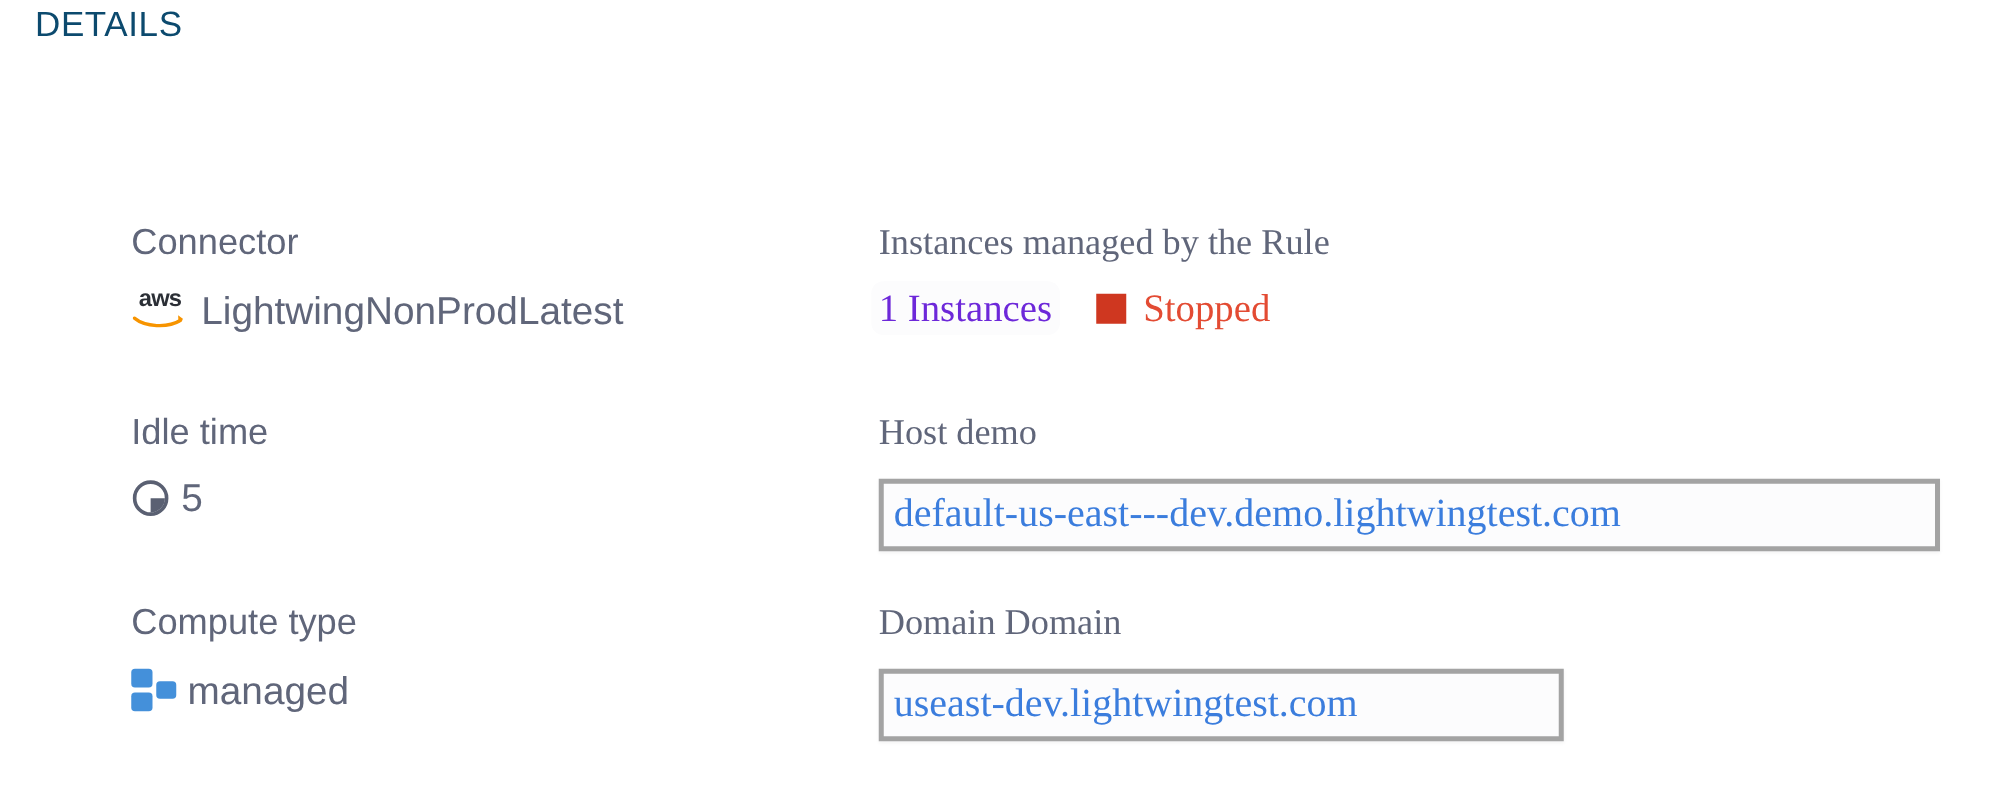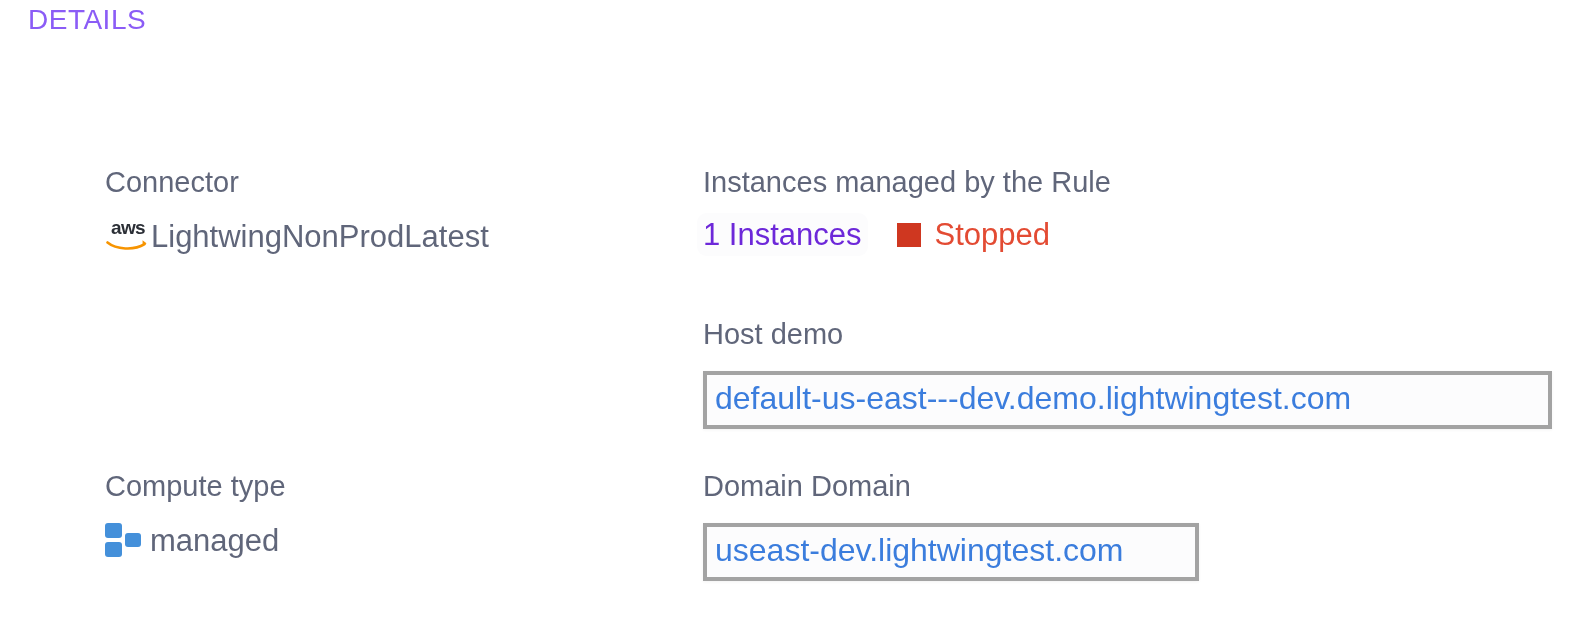--- a/index.html
+++ b/index.html
@@ -21,42 +21,42 @@
     inset: 0;
   }
 
   .section-title {
     position: absolute;
     left: 28px;
     top: 6px;
     font-size: 28px;
     font-weight: 400;
     letter-spacing: 0.5px;
-    color: #8b5cf6;
+    color: #0c4a6e;
     line-height: 1;
   }
 
   .fields-grid {
     position: absolute;
     left: 0;
-    top: 168px;
+    top: 180px;
     width: 1596px;
   }
 
   .field-row {
     position: relative;
     height: 152px;
   }
 
   .field {
     position: absolute;
     top: 0;
   }
   .field.col-left  { left: 105px; }
-  .field.col-right { left: 703px; }
+  .field.col-right { left: 703px; font-family: Liberation Serif, serif; }
 
   .field-label {
     font-size: 29px;
     font-weight: 400;
     color: #60667a;
     line-height: 1.0;
     white-space: nowrap;
     margin: 0 0 22px 0;
   }
 
@@ -68,20 +68,21 @@
     line-height: 1.0;
     white-space: nowrap;
   }
 
   
   .aws-logo {
     width: 46px;
     height: 34px;
     position: relative;
     flex: none;
+    margin-right: 10px;
   }
   .aws-logo .aws-word {
     position: absolute;
     top: -1px;
     left: 0;
     width: 46px;
     text-align: center;
     font-family: "Liberation Sans", sans-serif;
     font-size: 19px;
     font-weight: 700;
@@ -170,21 +171,21 @@
   .highlight-box .link-text {
     display: block;
     color: #3b7ddd;
     font-size: 32px;
     line-height: 1;
     white-space: nowrap;
     text-decoration: none;
     cursor: pointer;
   }
   .highlight-box.host-box   { width: 849px; }
-  .highlight-box.domain-box { width: 496px; }
+  .highlight-box.domain-box { width: 548px; }
 </style>
 </head>
 <body>
 
 <div class="details-panel">
 
   <div class="section-title">DETAILS</div>
 
   <div class="fields-grid">
 
@@ -212,20 +213,30 @@
             <span class="status-square"></span>
             <span class="status-text">Stopped</span>
           </span>
         </div>
       </div>
 
     </div>
 
     <div class="field-row">
 
+      <div class="field col-left">
+        <div class="field-label">Idle time</div>
+        <div class="field-value">
+          <svg class="clock-icon" viewBox="0 0 32 32">
+            <circle cx="16" cy="16" r="13.2" fill="none" stroke="#5a6072" stroke-width="3"></circle>
+            <path d="M16 16 L16 4.2 A11.8 11.8 0 0 1 27.8 16 Z" fill="#5a6072" transform="rotate(90 16 16)"></path>
+          </svg>
+          <span>5</span>
+        </div>
+      </div>
 
       <div class="field col-right">
         <div class="field-label">Host demo</div>
         <div class="field-value">
           <span class="highlight-box host-box">
             <a class="link-text">default-us-east---dev.demo.lightwingtest.com</a>
           </span>
         </div>
       </div>
 

